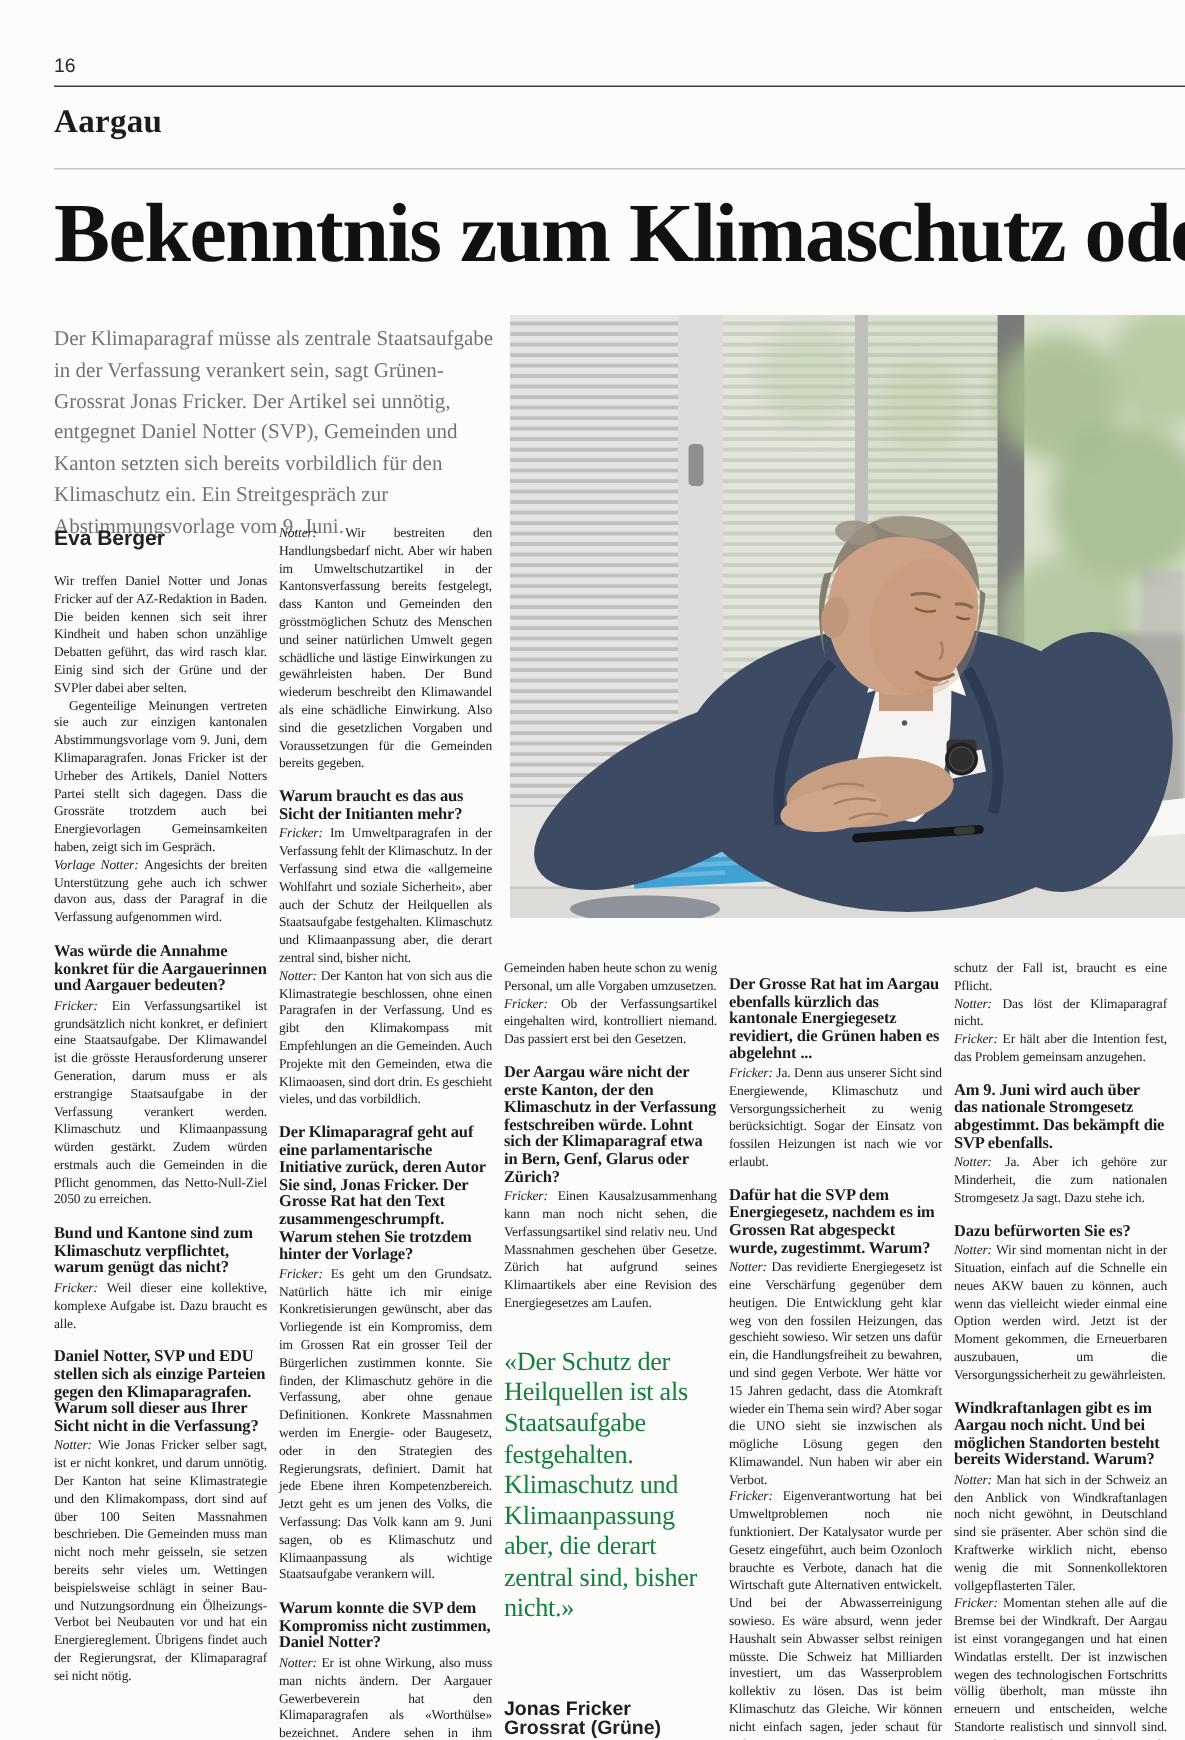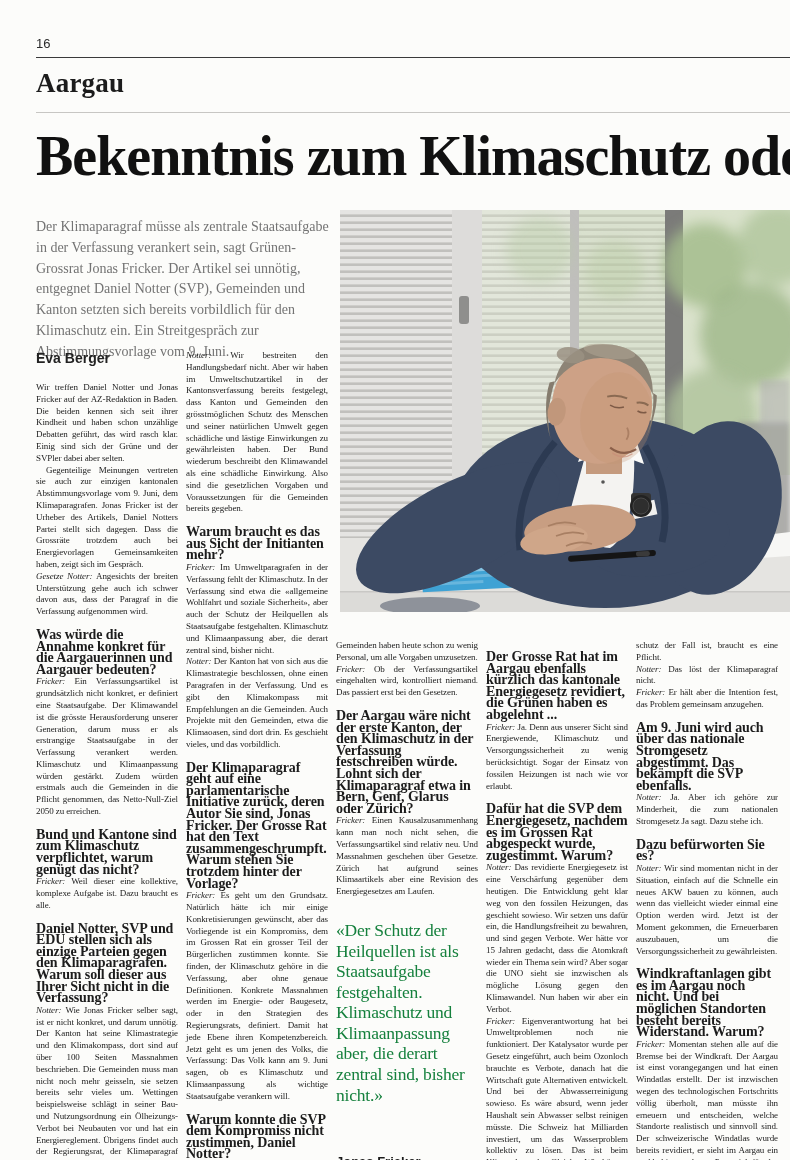--- a/index.html
+++ b/index.html
@@ -2,41 +2,41 @@
 <html lang="de"><head>
 <meta charset="utf-8">
 <style>
   html,body{margin:0;padding:0;background:#e9e9e9;}
   .page{position:relative;width:790px;height:1160px;background:#fcfcfa;overflow:hidden;
         font-family:"Liberation Serif",serif;color:#1c1c1c;}
   
   .pagenum{position:absolute;left:36px;top:36px;font-family:"Liberation Sans",sans-serif;
            font-size:13px;color:#2a2a2a;}
   .rule-top{position:absolute;left:36px;top:57px;width:754px;height:1px;background:#3a3a3a;}
-  .section{position:absolute;left:36px;top:68px;font-size:27px;font-weight:700;letter-spacing:.2px;}
+  .section{position:absolute;left:36px;top:68px;font-size:22px;font-weight:700;letter-spacing:.2px;}
   .rule-sec{position:absolute;left:36px;top:112px;width:754px;height:1px;background:#c7c6c3;}
   .headline{position:absolute;left:36px;top:124px;width:754px;height:66px;overflow:hidden;
             white-space:nowrap;font-size:56px;font-weight:700;letter-spacing:-1px;color:#111;}
   
   .lead{position:absolute;left:36px;top:203px;width:298px;font-size:14px;line-height:20.8px;color:#737373;}
   
   .photo{position:absolute;left:340px;top:210px;width:450px;height:402px;overflow:hidden;background:#e9e8e5;}
   
   .col{position:absolute;width:142px;top:350px;}
   .col[data-col="0"]{left:36px;}  .col[data-col="1"]{left:186px;}
   .col[data-col="2"]{left:336px;top:640px;} .col[data-col="3"]{left:486px;top:640px;}
   .col[data-col="4"]{left:636px;top:640px;}
   .col p{margin:0;}
   .byline{font-family:"Liberation Sans",sans-serif;font-size:14px;font-weight:700;
           color:#222;margin:0 0 16px 0 !important;}
   .body{font-size:9px;line-height:11.8px;letter-spacing:-0.1px;text-align:justify;
         hyphens:auto;-webkit-hyphens:auto;}
   .body i{font-style:italic;}
   .indent{text-indent:10px;}
-  .qhead{font-size:14px;line-height:11.6px;letter-spacing:-0.1px;font-weight:700;
+  .qhead{font-size:11px;line-height:11.6px;letter-spacing:-0.1px;font-weight:700;
          margin:11px 0 1px 0 !important;hyphens:auto;}
   .pullquote{font-size:17.5px;line-height:20.6px;letter-spacing:-0.2px;color:#15803d;
              margin:22px 0 0 0 !important;}
   .qcredit{margin-top:50px;font-family:"Liberation Sans",sans-serif;font-size:13px;line-height:13px;}
   .qcredit .nm{font-weight:700;}
   .qcredit .rl{font-weight:700;color:#222;}
   .qrule{width:132px;height:2px;background:#1a1a1a;margin-top:14px;}
 </style>
 </head>
 <body>
@@ -173,21 +173,21 @@
           <rect x="296" y="343.5" width="14" height="5" rx="2.5" fill="#3a3a3a"></rect>
         </g>
       </g>
     </svg>
   </div>
 
   <div class="col" data-col="0">
       <p class="byline">Eva Berger</p>
       <p class="body">Wir treffen Daniel Notter und Jonas Fricker auf der AZ-Redaktion in Baden. Die beiden kennen sich seit ihrer Kindheit und haben schon unzählige Debatten geführt, das wird rasch klar. Einig sind sich der Grüne und der SVPler dabei aber selten.</p>
       <p class="body indent">Gegenteilige Meinungen vertreten sie auch zur einzigen kantonalen Abstimmungsvorlage vom 9. Juni, dem Klimaparagrafen. Jonas Fricker ist der Urheber des Artikels, Daniel Notters Partei stellt sich dagegen. Dass die Grossräte trotzdem auch bei Energievorlagen Gemeinsamkeiten haben, zeigt sich im Gespräch.</p>
-      <p class="body"><i>Gesetze Notter: </i>Angesichts der breiten Unterstützung gehe auch ich schwer davon aus, dass der Paragraf in die Verfassung aufgenommen wird.</p>
+      <p class="body"><i>Vorlage Notter: </i>Angesichts der breiten Unterstützung gehe auch ich schwer davon aus, dass der Paragraf in die Verfassung aufgenommen wird.</p>
       <p class="qhead">Was würde die Annahme konkret für die Aargauerinnen und Aargauer bedeuten?</p>
       <p class="body"><i>Fricker: </i>Ein Verfassungsartikel ist grundsätzlich nicht konkret, er definiert eine Staatsaufgabe. Der Klimawandel ist die grösste Herausforderung unserer Generation, darum muss er als erstrangige Staatsaufgabe in der Verfassung verankert werden. Klimaschutz und Klimaanpassung würden gestärkt. Zudem würden erstmals auch die Gemeinden in die Pflicht genommen, das Netto-Null-Ziel 2050 zu erreichen.</p>
       <p class="qhead">Bund und Kantone sind zum Klimaschutz verpflichtet, warum genügt das nicht?</p>
       <p class="body"><i>Fricker: </i>Weil dieser eine kollektive, komplexe Aufgabe ist. Dazu braucht es alle.</p>
       <p class="qhead">Daniel Notter, SVP und EDU stellen sich als einzige Parteien gegen den Klimaparagrafen. Warum soll dieser aus Ihrer Sicht nicht in die Verfassung?</p>
       <p class="body"><i>Notter: </i>Wie Jonas Fricker selber sagt, ist er nicht konkret, und darum unnötig. Der Kanton hat seine Klimastrategie und den Klimakompass, dort sind auf über 100 Seiten Massnahmen beschrieben. Die Gemeinden muss man nicht noch mehr geisseln, sie setzen bereits sehr vieles um. Wettingen beispielsweise schlägt in seiner Bau- und Nutzungsordnung ein Ölheizungs-Verbot bei Neubauten vor und hat ein Energiereglement. Übrigens findet auch der Regierungsrat, der Klimaparagraf sei nicht nötig.</p>
     </div>
   <div class="col" data-col="1">
       <p class="body"><i>Notter: </i>Wir bestreiten den Handlungsbedarf nicht. Aber wir haben im Umweltschutzartikel in der Kantonsverfassung bereits festgelegt, dass Kanton und Gemeinden den grösstmöglichen Schutz des Menschen und seiner natürlichen Umwelt gegen schädliche und lästige Einwirkungen zu gewährleisten haben. Der Bund wiederum beschreibt den Klimawandel als eine schädliche Einwirkung. Also sind die gesetzlichen Vorgaben und Voraussetzungen für die Gemeinden bereits gegeben.</p>
       <p class="qhead">Warum braucht es das aus Sicht der Initianten mehr?</p>
@@ -220,16 +220,17 @@
     </div>
   <div class="col" data-col="4">
       <p class="body">schutz der Fall ist, braucht es eine Pflicht.</p>
       <p class="body"><i>Notter: </i>Das löst der Klimaparagraf nicht.</p>
       <p class="body"><i>Fricker: </i>Er hält aber die Intention fest, das Problem gemeinsam anzugehen.</p>
       <p class="qhead">Am 9. Juni wird auch über das nationale Stromgesetz abgestimmt. Das bekämpft die SVP ebenfalls.</p>
       <p class="body"><i>Notter: </i>Ja. Aber ich gehöre zur Minderheit, die zum nationalen Stromgesetz Ja sagt. Dazu stehe ich.</p>
       <p class="qhead">Dazu befürworten Sie es?</p>
       <p class="body"><i>Notter: </i>Wir sind momentan nicht in der Situation, einfach auf die Schnelle ein neues AKW bauen zu können, auch wenn das vielleicht wieder einmal eine Option werden wird. Jetzt ist der Moment gekommen, die Erneuerbaren auszubauen, um die Versorgungssicherheit zu gewährleisten.</p>
       <p class="qhead">Windkraftanlagen gibt es im Aargau noch nicht. Und bei möglichen Standorten besteht bereits Widerstand. Warum?</p>
+      <p class="body"><i>Notter: </i>Man hat sich in der Schweiz an den Anblick von Windkraftanlagen noch nicht gewöhnt, in Deutschland sind sie präsenter. Aber schön sind die Kraftwerke wirklich nicht, ebenso wenig die mit Sonnenkollektoren vollgepflasterten Täler.</p>
       <p class="body"><i>Fricker: </i>Momentan stehen alle auf die Bremse bei der Windkraft. Der Aargau ist einst vorangegangen und hat einen Windatlas erstellt. Der ist inzwischen wegen des technologischen Fortschritts völlig überholt, man müsste ihn erneuern und entscheiden, welche Standorte realistisch und sinnvoll sind. Der schweizerische Windatlas wurde bereits revidiert, er sieht im Aargau ein nachhaltig nutzbares Potenzial für das 24-Fache der heutigen Ziele. Da muss die Bevölkerung mitreden können. Es besteht ein grosses nationales Interesse an der Windkraft.</p>
     </div>
 
 </div>
 
 </body></html>

